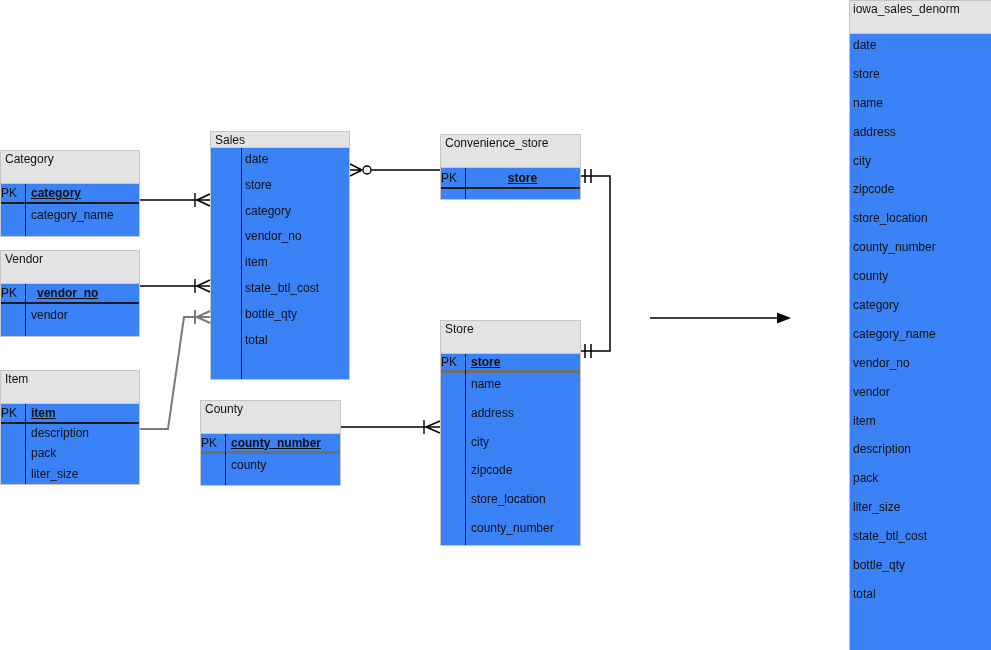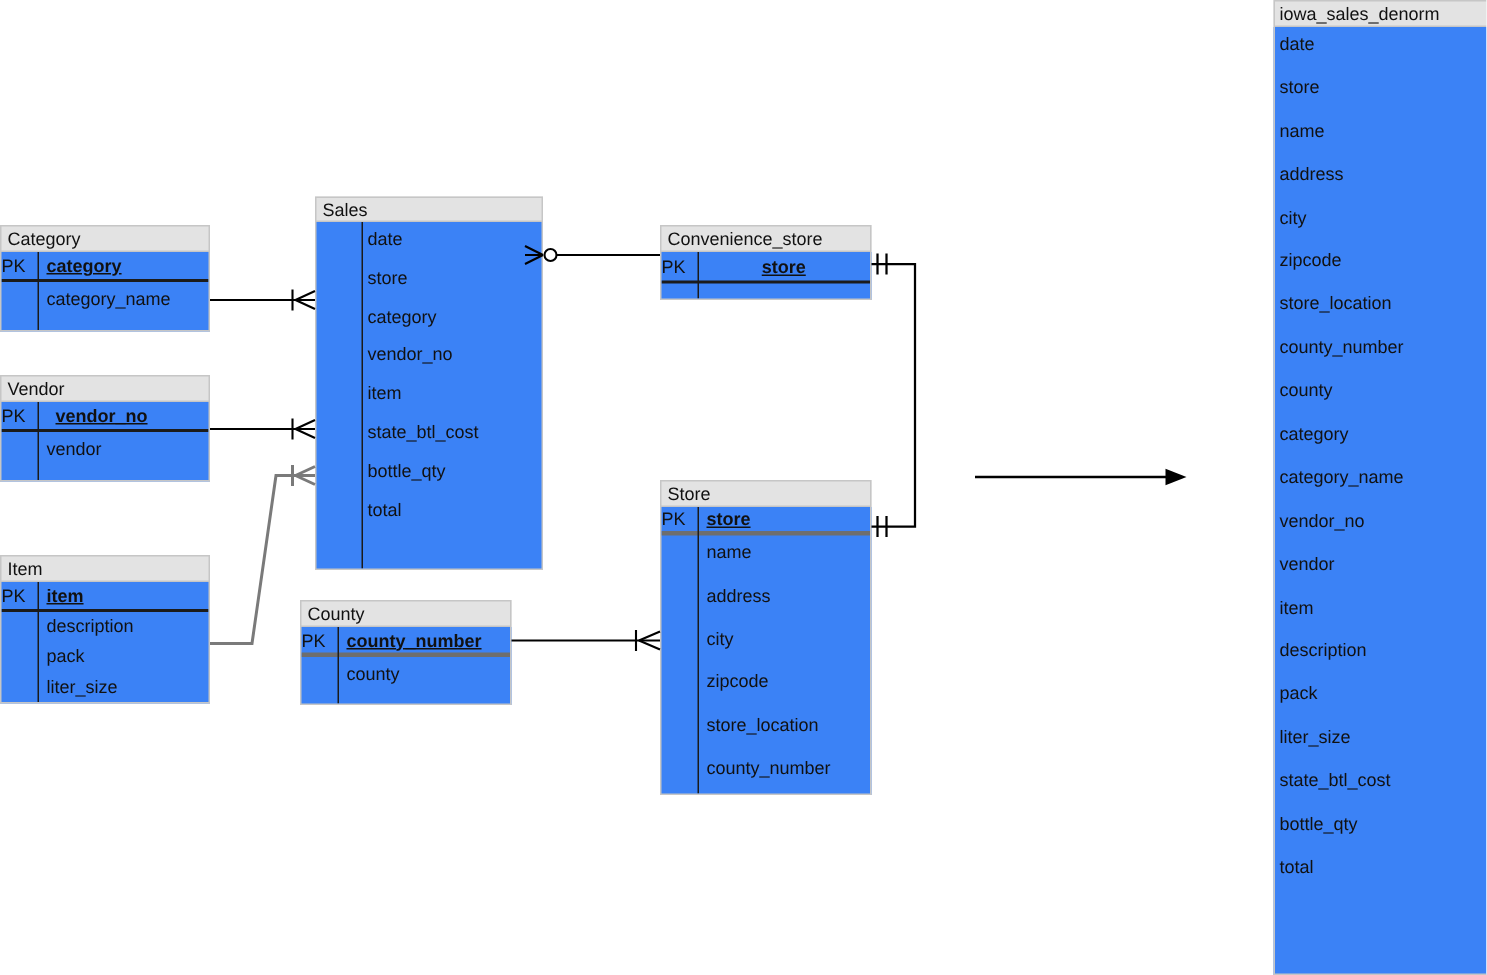--- a/index.html
+++ b/index.html
@@ -4,21 +4,21 @@
 <style>
   html,body{margin:0;padding:0;background:#ffffff;}
   #canvas{
     position:relative;width:991px;height:650px;overflow:hidden;
     font-family:"Liberation Sans","DejaVu Sans",sans-serif;
     font-size:12px;color:#111;background:#ffffff;
   }
   .tbl{position:absolute;}
   .tbl-h{
     background:#e3e3e3;border:1px solid #c6c6c6;
-    box-sizing:border-box;height:18px;line-height:17px;
+    box-sizing:border-box;height:34px;line-height:17px;
     padding-left:4px;white-space:nowrap;overflow:hidden;
   }
   .tbl-b{
     position:relative;background:#3b82f6;border:1px solid #c6c6c6;border-top:none;
     box-sizing:border-box;overflow:hidden;
   }
   .tbl-b.haspk::before{
     content:'';position:absolute;left:24px;top:0;bottom:0;width:1px;background:#1a1a1a;
   }
   .tbl-b.salespk::before{
@@ -74,21 +74,21 @@
       <div class="pk-row thin" style="height:20px;">
         <div class="pk-cell">PK</div>
         <div class="pk-name">item</div>
       </div>
       <div class="fr r20 rows-pad" style="padding-top:1px;">description</div>
       <div class="fr r20 rows-pad" style="padding-top:1px;">pack</div>
       <div class="fr r20 rows-pad" style="padding-top:1px;">liter_size</div>
     </div>
   </div>
 
-  <div class="tbl" style="left:210px;top:131px;width:152px;">
+  <div class="tbl" style="left:210px;top:131px;width:140px;">
     <div class="tbl-h" style="height:17px;line-height:16px;">Sales</div>
     <div class="tbl-b salespk" style="height:232px;">
       <div class="fr r26 rows-pad-sales">date</div>
       <div class="fr r26 rows-pad-sales">store</div>
       <div class="fr r26 rows-pad-sales">category</div>
       <div class="fr r26 rows-pad-sales">vendor_no</div>
       <div class="fr r26 rows-pad-sales">item</div>
       <div class="fr r26 rows-pad-sales">state_btl_cost</div>
       <div class="fr r26 rows-pad-sales">bottle_qty</div>
       <div class="fr r26 rows-pad-sales">total</div>
@@ -99,21 +99,21 @@
     <div class="tbl-h">County</div>
     <div class="tbl-b haspk" style="height:52px;">
       <div class="pk-row thick" style="height:20px;">
         <div class="pk-cell">PK</div>
         <div class="pk-name">county_number</div>
       </div>
       <div class="fr r18 rows-pad">county</div>
     </div>
   </div>
 
-  <div class="tbl" style="left:440px;top:150px;width:141px;">
+  <div class="tbl" style="left:440px;top:134px;width:141px;">
     <div class="tbl-h">Convenience_store</div>
     <div class="tbl-b haspk" style="height:32px;">
       <div class="pk-row thin" style="height:21px;">
         <div class="pk-cell">PK</div>
         <div class="pk-name center">store</div>
       </div>
     </div>
   </div>
 
   <div class="tbl" style="left:440px;top:320px;width:141px;">

